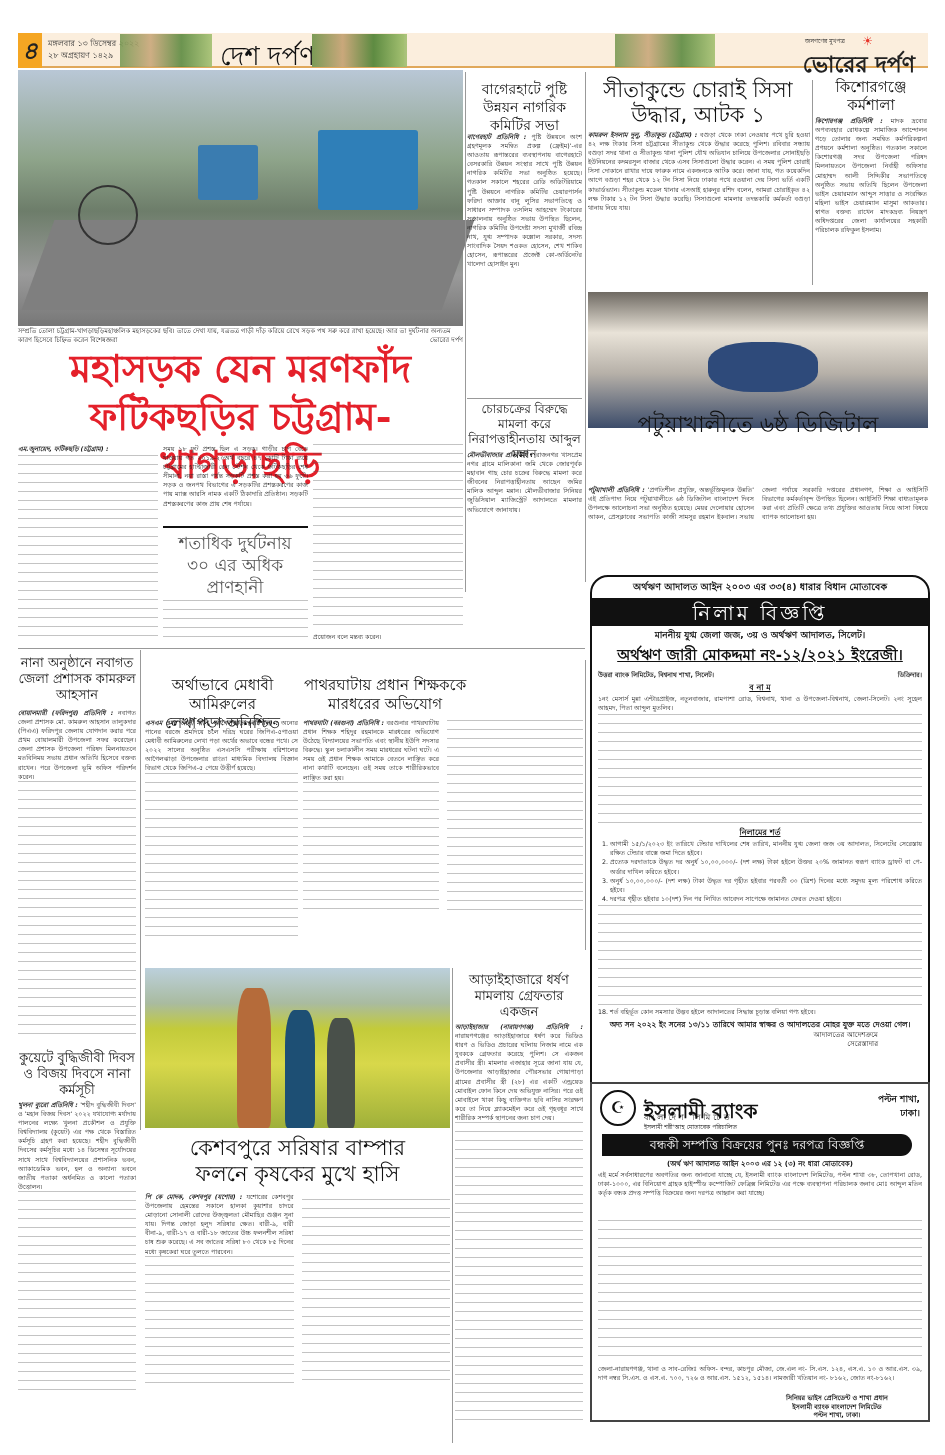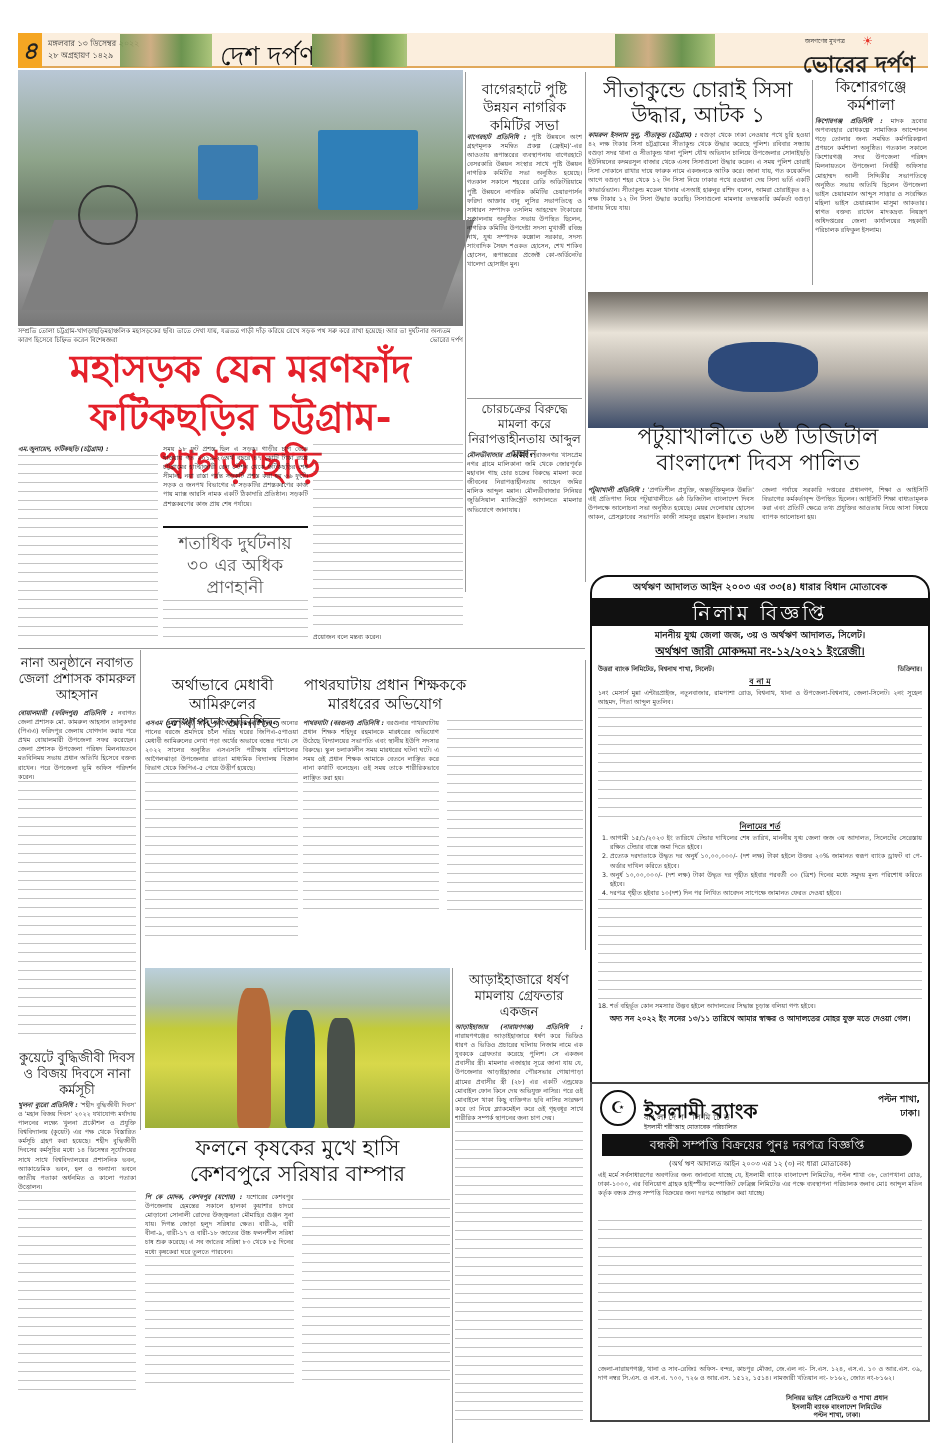--- a/index.html
+++ b/index.html
@@ -106,53 +106,57 @@
   <div>কর্মশালা</div>
 </div>
 <div class="abs body" style="left:815px;top:116px;width:112px;height:175px">
   <b>কিশোরগঞ্জ প্রতিনিধি :</b>
   <span>মাদক দ্রব্যের অপব্যবহার রোধকল্পে সামাজিক আন্দোলন গড়ে তোলার জন্য সমন্বিত কর্মপরিকল্পনা প্রণয়নে কর্মশালা অনুষ্ঠিত। গতকাল সকালে কিশোরগঞ্জ সদর উপজেলা পরিষদ মিলনায়তনে উপজেলা নির্বাহী অফিসার মোহাম্মদ আলী সিদ্দিকীর সভাপতিত্বে অনুষ্ঠিত সভায় অতিথি ছিলেন উপজেলা ভাইস চেয়ারম্যান আব্দুস সাত্তার ও সংরক্ষিত মহিলা ভাইস চেয়ারম্যান মাসুমা আকতার। স্বাগত বক্তব্য রাখেন মাদকদ্রব্য নিয়ন্ত্রণ অধিদপ্তরের জেলা কার্যালয়ের সহকারী পরিচালক রফিকুল ইসলাম।</span>
 </div>
 
 <div class="abs hall" style="left:588px;top:292px;width:340px;height:136px">
   <div class="abs" style="left:120px;top:50px;width:110px;height:50px;background:#2e4a7a;border-radius:40%"></div>
 </div>
-<div class="abs h2" style="left:588px;top:424px;width:340px;font-size:22px;line-height:26px">
+<div class="abs h2" style="left:588px;top:412px;width:340px;font-size:22px;line-height:26px">
   <div>পটুয়াখালীতে ৬ষ্ঠ ডিজিটাল</div>
-  <div>বাংলাদেশ দিবস পালিত</div>
 </div>
 <div class="abs body" style="left:588px;top:485px;width:340px;height:86px;column-count:2;column-gap:8px">
   <b>পটুয়াখালী প্রতিনিধি :</b>
   <span>'প্রগতিশীল প্রযুক্তি, অন্তর্ভূক্তিমূলক উন্নতি' এই প্রতিপাদ্য নিয়ে পটুয়াখালীতে ৬ষ্ঠ ডিজিটাল বাংলাদেশ দিবস উপলক্ষে আলোচনা সভা অনুষ্ঠিত হয়েছে। মেয়র দেলোয়ার হোসেন আকন, প্রেসক্লাবের সভাপতি কাজী সামসুর রহমান ইকবাল। সভায় জেলা পর্যায়ে সরকারি দপ্তরের প্রধানগণ, শিক্ষা ও আইসিটি বিভাগের কর্মকর্তাবৃন্দ উপস্থিত ছিলেন। আইসিটি শিক্ষা বাধ্যতামূলক করা এবং প্রতিটি ক্ষেত্রে তথ্য প্রযুক্তির আওতায় নিয়ে আসা বিষয়ে ব্যাপক আলোচনা হয়।</span>
 </div>
 
 <div class="abs notice" style="left:590px;top:575px;width:340px;height:540px;overflow:hidden">
   <div style="font-size:9.5px;text-align:center;font-weight:bold;padding:3px 0;border-bottom:2px solid #111">অর্থঋণ আদালত আইন ২০০৩ এর ৩৩(৪) ধারার বিধান মোতাবেক</div>
   <div class="blackbar" style="font-size:20px;line-height:26px;letter-spacing:3px">নিলাম বিজ্ঞপ্তি</div>
   <div style="font-size:9px;text-align:center;font-weight:bold;margin-top:2px">মাননীয় যুগ্ম জেলা জজ, ৩য় ও অর্থঋণ আদালত, সিলেট।</div>
-  <div style="font-size:11px;text-align:center;font-weight:bold;text-decoration:underline">অর্থঋণ জারী মোকদ্দমা নং-১২/২০২১ ইংরেজী।</div>
+  <div style="font-size:15px;text-align:center;font-weight:bold;text-decoration:underline">অর্থঋণ জারী মোকদ্দমা নং-১২/২০২১ ইংরেজী।</div>
   <div class="body" style="padding:2px 6px;font-weight:bold;overflow:visible">
     <span>উত্তরা ব্যাংক লিমিটেড, বিশ্বনাথ শাখা, সিলেট।</span>
     <span style="float:right">ডিক্রিদার।</span>
   </div>
   <div style="font-size:8px;text-align:center;font-weight:bold;text-decoration:underline">ব না ম</div>
   <div class="body" style="padding:0 6px;height:auto;overflow:visible">১নং মেসার্স মুন্না এন্টারপ্রাইজ, নতুনবাজার, রামপাশা রোড, বিশ্বনাথ, থানা ও উপজেলা-বিশ্বনাথ, জেলা-সিলেট। ২নং সুহেল আহমদ, পিতা আব্দুল মুতলিব।</div>
   <div class="lines" style="margin:2px 6px;height:110px"></div>
   <div style="font-size:8px;text-align:center;font-weight:bold;text-decoration:underline">নিলামের শর্ত</div>
   <ol class="body" style="padding:0 6px 0 18px;height:auto;overflow:visible">
     <li>আগামী ১৫/১/২০২৩ ইং তারিখে টেন্ডার দাখিলের শেষ তারিখ, মাননীয় যুগ্ম জেলা জজ ৩য় আদালত, সিলেটের সেরেস্তায় রক্ষিত টেন্ডার বাক্সে জমা দিতে হইবে।</li>
     <li>প্রত্যেক দরদাতাকে উদ্ধৃত দর অনুর্ধ ১০,০০,০০০/- (দশ লক্ষ) টাকা হইলে উক্তর ২০% জামানত স্বরূপ ব্যাংক ড্রাফট বা পে-অর্ডার দাখিল করিতে হইবে।</li>
     <li>অনুর্ধ ১০,০০,০০০/- (দশ লক্ষ) টাকা উদ্ধৃত দর গৃহীত হইবার পরবর্তী ৩০ (ত্রিশ) দিনের মধ্যে সমুদয় মূল্য পরিশোধ করিতে হইবে।</li>
     <li>দরপত্র গৃহীত হইবার ১০(দশ) দিন পর লিখিত আবেদন সাপেক্ষে জামানত ফেরত দেওয়া হইবে।</li>
   </ol>
   <div class="lines" style="margin:2px 6px;height:100px"></div>
   <ol start="18" class="body" style="padding:0 6px 0 18px;height:auto;overflow:visible">
     <li>শর্ত বহির্ভূত কোন সমস্যার উদ্ভব হইলে আদালতের সিদ্ধান্ত চূড়ান্ত বলিয়া গণ্য হইবে।</li>
   </ol>
   <div style="font-size:7.5px;text-align:center;font-weight:bold;margin-top:3px">অদ্য সন ২০২২ ইং সনের ১৩/১১ তারিখে আমার স্বাক্ষর ও আদালতের মোহর যুক্ত মতে দেওয়া গেল।</div>
+  <div style="font-size:7px;text-align:right;padding-right:50px;line-height:9px">
+    <div>আদালতের আদেশক্রমে</div>
+    <div>সেরেস্তাদার</div>
+
+  </div>
 </div>
 
 <div class="abs vrule" style="left:140px;top:650px;height:480px"></div>
 <div class="abs h3" style="left:18px;top:655px;width:118px;font-size:13px;line-height:16px">নানা অনুষ্ঠানে নবাগত জেলা প্রশাসক কামরুল আহসান</div>
 <div class="abs body" style="left:18px;top:708px;width:118px;height:335px">
   <b>বোয়ালমারী (ফরিদপুর) প্রতিনিধি :</b>
   <span>নবাগত জেলা প্রশাসক মো. কামরুল আহসান তালুকদার (পিএএ) ফরিদপুর জেলায় যোগদান করার পরে প্রথম বোয়ালমারী উপজেলা সফর করেছেন। জেলা প্রশাসক উপজেলা পরিষদ মিলনায়তনে মতবিনিময় সভায় প্রধান অতিথি হিসেবে বক্তব্য রাখেন। পরে উপজেলা ভূমি অফিস পরিদর্শন করেন।</span>
   <div class="lines" style="height:260px"></div>
 </div>
 
@@ -190,40 +194,40 @@
 </div>
 
 <div class="abs h3" style="left:455px;top:972px;width:128px;font-size:13px;line-height:16px">আড়াইহাজারে ধর্ষণ মামলায় গ্রেফতার একজন</div>
 <div class="abs body" style="left:455px;top:1022px;width:128px;height:420px">
   <b>আড়াইহাজার (নারায়ণগঞ্জ) প্রতিনিধি :</b>
   <span>নারায়ণগঞ্জের আড়াইহাজারে ধর্ষণ করে ভিডিও ধারণ ও ভিডিও প্রচারের ঘটনায় নিজাম নামে এক যুবককে গ্রেফতার করেছে পুলিশ। সে একজন প্রবাসীর স্ত্রী। মামলার এজাহার সূত্রে জানা যায় যে, উপজেলার আড়াইহাজার পৌরসভার গোয়াপাড়া গ্রামের প্রবাসীর স্ত্রী (২৮) এর একটি এন্ড্রয়েড মোবাইল ফোন কিনে দেয় অভিযুক্ত নাসির। পরে ওই মোবাইলে থাকা কিছু ব্যক্তিগত ছবি নাসির সংরক্ষণ করে তা নিয়ে ব্ল্যাকমেইল করে ওই গৃহবধূর সাথে শারীরিক সম্পর্ক স্থাপনের জন্য চাপ দেয়।</span>
   <div class="lines" style="height:300px"></div>
 </div>
 
 <div class="abs h2" style="left:145px;top:1135px;width:305px;font-size:21px;line-height:26px">
+  <div>কেশবপুরে সরিষার বাম্পার</div>
   <div>ফলনে কৃষকের মুখে হাসি</div>
-  <div>কেশবপুরে সরিষার বাম্পার</div>
 </div>
 <div class="abs body" style="left:145px;top:1192px;width:305px;height:250px;column-count:2;column-gap:8px">
   <b>পি কে মোদক, কেশবপুর (যশোর) :</b>
   <span>যশোরের কেশবপুর উপজেলায় হেমন্তের সকালে হালকা কুয়াশার চাদরে মোড়ানো সোনালী রোদের উজ্জ্বলতা মৌমাছির গুঞ্জন সুনা যায়। দিগন্ত জোড়া হলুদ সরিষার ক্ষেত। বারী-৯, বারী বীনা-৯, বারী-১৭ ও বারী-১৮ জাতের উচ্চ ফলনশীল সরিষা চাষ শুরু করেছে। এ সব জাতের সরিষা ৮০ থেকে ৮৫ দিনের মধ্যে কৃষকেরা ঘরে তুলতে পারবেন।</span>
   <div class="lines" style="height:320px"></div>
 </div>
 
 <div class="abs grayad" style="left:590px;top:1082px;width:340px;height:340px;border:2px solid #444">
   <div class="abs" style="left:8px;top:6px;width:36px;height:36px;border:2px solid #111;border-radius:50%;text-align:center;line-height:32px;font-size:16px">☪</div>
   <div class="abs" style="left:52px;top:12px;font:bold 20px 'DejaVu Sans',sans-serif">ইসলামী ব্যাংক</div>
   <div class="abs" style="left:52px;top:27px;font-size:8px;letter-spacing:3px">বাংলাদেশ লিমিটেড</div>
   <div class="abs" style="left:52px;top:38px;font-size:6px">ইসলামী শরী'আহ মোতাবেক পরিচালিত</div>
   <div class="abs" style="right:8px;top:8px;text-align:right;font-size:9px;font-weight:bold;line-height:14px">
     <div>পল্টন শাখা,</div>
     <div>ঢাকা।</div>
   </div>
   <div class="abs blackbar" style="left:10px;top:50px;width:310px;height:22px;line-height:22px;font-size:12.5px;border-radius:0 12px 12px 0">বন্ধকী সম্পত্তি বিক্রয়ের পুনঃ দরপত্র বিজ্ঞপ্তি</div>
-  <div class="abs" style="left:0;top:74px;width:336px;text-align:center;font-size:7px;font-weight:normal">(অর্থ ঋণ আদালত আইন ২০০৩ এর ১২ (৩) নং ধারা মোতাবেক)</div>
+  <div class="abs" style="left:0;top:74px;width:336px;text-align:center;font-size:7px;font-weight:bold">(অর্থ ঋণ আদালত আইন ২০০৩ এর ১২ (৩) নং ধারা মোতাবেক)</div>
   <div class="abs body" style="left:6px;top:86px;width:324px;height:48px">এই মর্মে সর্বসাধারণের অবগতির জন্য জানানো যাচ্ছে যে, ইসলামী ব্যাংক বাংলাদেশ লিমিটেড, পল্টন শাখা ৩৮, তোপখানা রোড, ঢাকা-১০০০, এর বিনিয়োগ গ্রাহক হাইস্পীড কম্পোজিট ফেব্রিক্স লিমিটেড এর পক্ষে ব্যবস্থাপনা পরিচালক জনাব মোঃ আব্দুল মতিন কর্তৃক বন্ধক প্রদত্ত সম্পত্তি বিক্রয়ের জন্য দরপত্র আহ্বান করা যাচ্ছে।</div>
   <div class="abs lines" style="left:6px;top:136px;width:324px;height:140px"></div>
   <div class="abs body" style="left:6px;top:280px;width:324px;height:30px">জেলা-নারায়ণগঞ্জ, থানা ও সাব-রেজিঃ অফিস- বন্দর, কাচপুর মৌজা, জে.এল নং- সি.এস. ১২৪, এস.এ. ১০ ও আর.এস. ৩৯, দাগ নম্বর সি.এস. ও এস.এ. ৭০০, ৭২৬ ও আর.এস. ১৫১২, ১৫১৪। নামজারী খতিয়ান নং- ৮১৬২, জোত নং-৮১৬২।</div>
   <div class="abs" style="right:40px;top:310px;text-align:center;font-size:6.5px;font-weight:bold;line-height:8.5px">
     <div>সিনিয়র ভাইস প্রেসিডেন্ট ও শাখা প্রধান</div>
     <div>ইসলামী ব্যাংক বাংলাদেশ লিমিটেড</div>
     <div>পল্টন শাখা, ঢাকা।</div>
   </div>
 </div>
 

